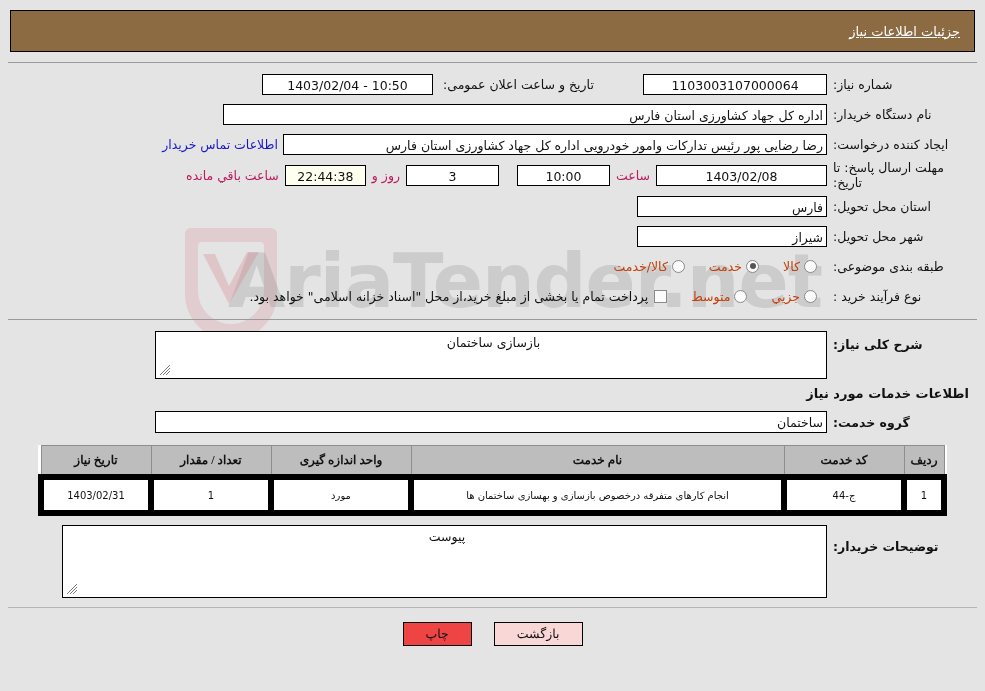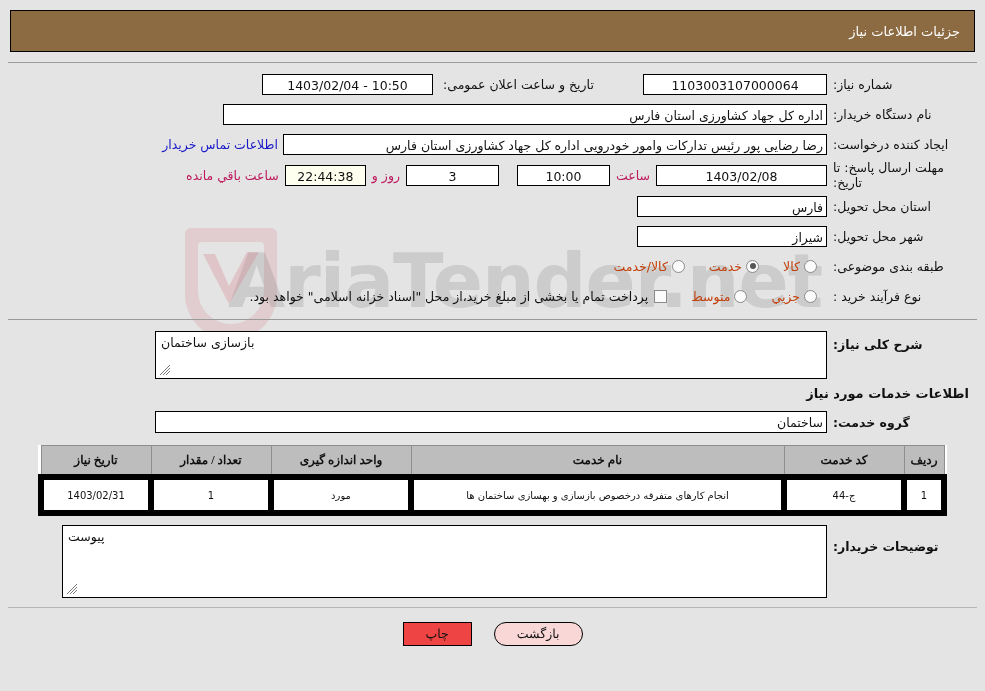--- a/index.html
+++ b/index.html
@@ -68,20 +68,21 @@
     border: 1px solid #000;
     box-sizing: border-box;
     display: flex;
     align-items: center;
     justify-content: flex-start;
     padding: 0 14px;
   }
   .title-bar .t {
     color: #ffffff;
     font-size: 13px;
+    text-decoration: underline;
   }
 
   
   .panel {
     position: relative;
     z-index: 2;
     margin: 8px 8px 0 8px;
     border-top: 1px solid #9a9a9a;
     border-bottom: 1px solid #9a9a9a;
     box-sizing: border-box;
@@ -171,21 +172,21 @@
   
   .ta {
     border: 1px solid #000;
     background: #ffffff;
     box-sizing: border-box;
     font-size: 12.5px;
     color: #111;
     padding: 3px 0 0 5px;
     position: relative;
     overflow: hidden;
-    text-align: left;
+    text-align: center;
   }
   .ta .grip {
     position: absolute;
     left: 3px; bottom: 2px;
     width: 12px; height: 12px;
   }
 
   .section-title {
     font-size: 13px;
     font-weight: bold;
@@ -234,21 +235,21 @@
   .btn {
     border: 1px solid #000;
     font-size: 12.5px;
     color: #111;
     padding: 3px 22px;
     cursor: pointer;
     box-sizing: border-box;
     line-height: 16px;
   }
   .btn.print  { background: #ef4444; }
-  .btn.back   { background: #f9d7d7; border-radius: 12px; }
+  .btn.back   { background: #f9d7d7; }
 
   .hr-soft { border-top: 1px solid #b6b6b6; margin: 0 8px; }
 </style>
 </head>
 <body>
 
 <div id="page">
 
   <div id="watermark">
     <div class="wm-shield"></div>

